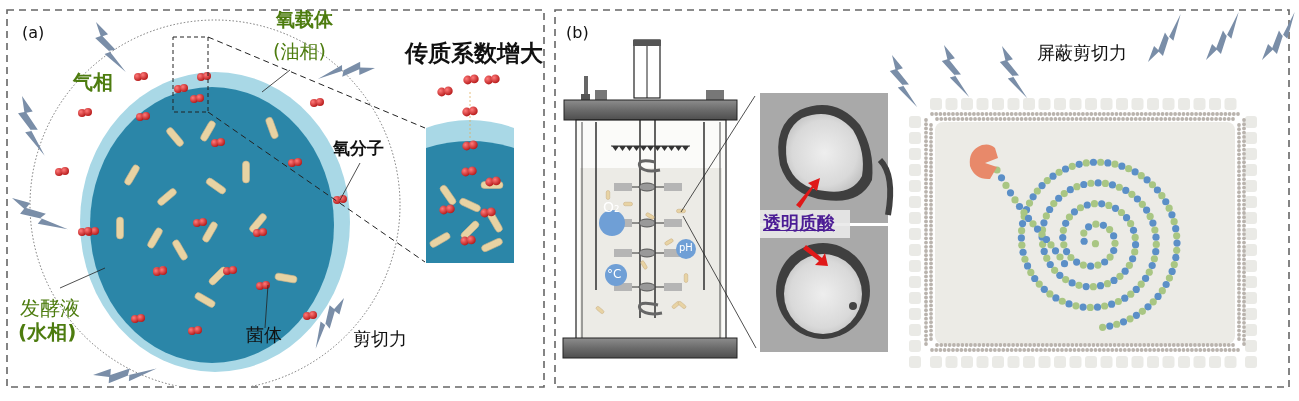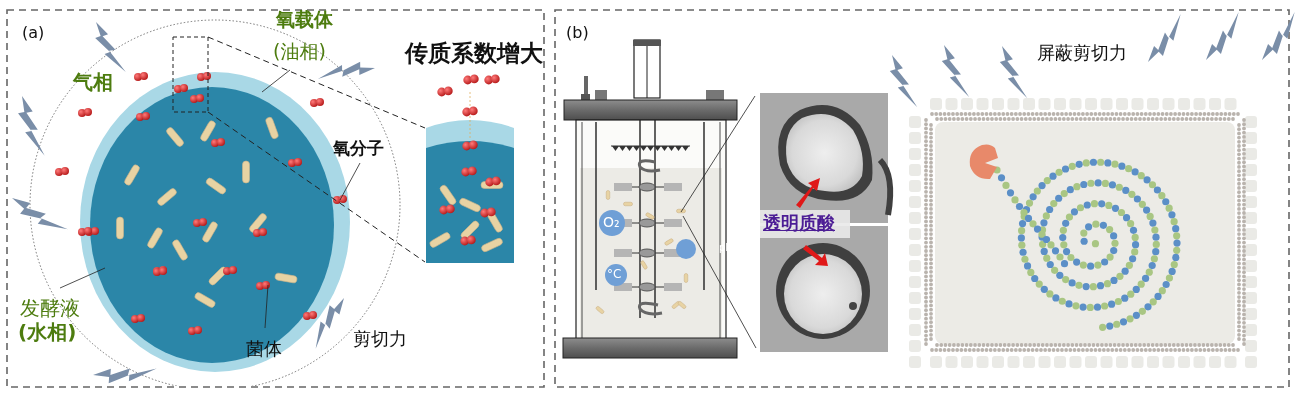--- a/index.html
+++ b/index.html
@@ -1111,21 +1111,21 @@
 </svg>
 
 <div class="lbl black" style="left:22px;top:25px;font-size:16px;">(a)</div>
 <div class="lbl orange" style="left:73px;top:72px;font-size:20px;font-weight:bold;">气相</div>
 <div class="lbl orange" style="left:276px;top:10px;font-size:19px;font-weight:bold;">氧载体</div>
 <div class="lbl orange" style="left:273px;top:42px;font-size:19px;font-weight:normal;">(油相)</div>
 <div class="lbl black" style="left:405px;top:42px;font-size:23px;font-weight:bold;">传质系数增大</div>
 <div class="lbl black" style="left:333px;top:140px;font-size:17px;font-weight:bold;">氧分子</div>
 <div class="lbl orange" style="left:20px;top:298px;font-size:20px;font-weight:normal;">发酵液</div>
 <div class="lbl orange" style="left:18px;top:322px;font-size:20px;font-weight:bold;">(水相)</div>
-<div class="lbl black" style="left:246px;top:340px;font-size:18px;">菌体</div>
+<div class="lbl black" style="left:246px;top:326px;font-size:18px;">菌体</div>
 <div class="lbl black" style="left:353px;top:330px;font-size:18px;">剪切力</div>
 
 <div class="lbl black" style="left:566px;top:25px;font-size:16px;">(b)</div>
-<div class="lbl" style="left:603px;top:215px;font-size:14px;color:#fff;text-align:right;">O₂</div>
-<div class="lbl" style="left:679px;top:243px;font-size:10px;color:#fff;margin-left:40px;">pH</div>
+<div class="lbl" style="left:603px;top:200px;font-size:14px;color:#fff;text-align:right;">O₂</div>
+<div class="lbl" style="left:679px;top:243px;font-size:10px;color:#fff;">pH</div>
 <div class="lbl" style="left:607px;top:268px;font-size:12px;color:#fff;">°C</div>
 <div class="lbl red" style="left:763px;top:214px;font-size:18px;font-weight:bold;">透明质酸</div>
 <div class="lbl black" style="left:1037px;top:44px;font-size:18px;">屏蔽剪切力</div>
 
 </body></html>

